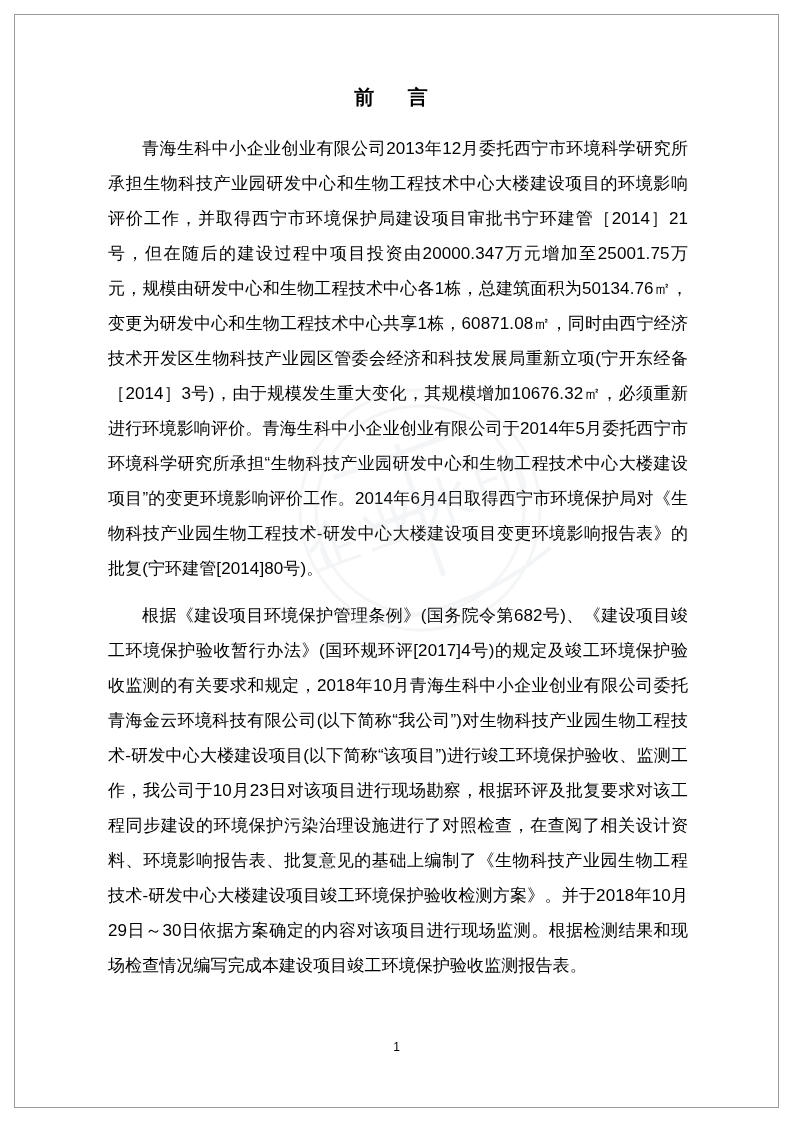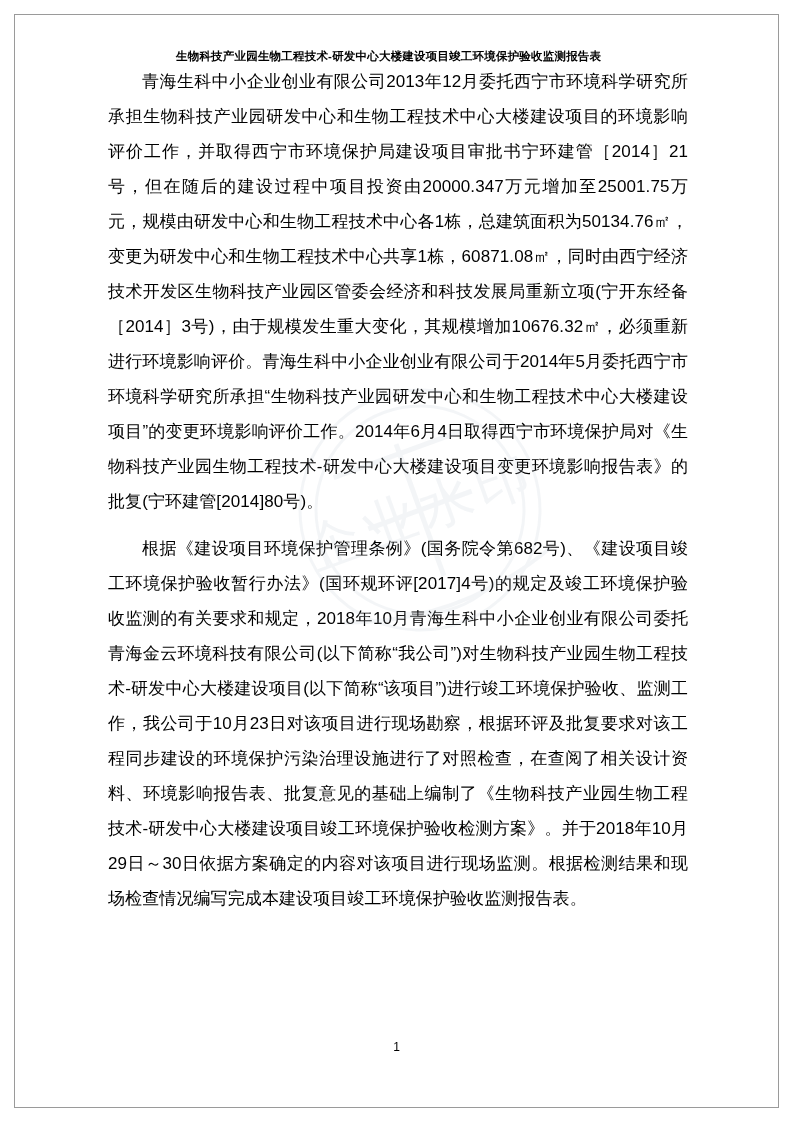--- a/index.html
+++ b/index.html
@@ -107,22 +107,22 @@
         <path d="M170 260 Q280 300 390 260" stroke-width="4"></path>
       </g>
       <g transform="rotate(-20 280 180)" fill="#b9c4cf" font-family="Liberation Sans, sans-serif" font-size="54" text-anchor="middle">
         <text x="280" y="200" letter-spacing="6">企业水印</text>
       </g>
     </svg>
   </div>
 
   <div class="content">
 
-    <div class="doc-header">生物科技产业园生物工程技术-研发中心大楼建设项目竣工环境保护验收监测报告表</div>
 
+    <div class="title">前  言</div>
 
     <p class="body-par">青海生科中小企业创业有限公司2013年12月委托西宁市环境科学研究所承担生物科技产业园研发中心和生物工程技术中心大楼建设项目的环境影响评价工作，并取得西宁市环境保护局建设项目审批书宁环建管［2014］21号，但在随后的建设过程中项目投资由20000.347万元增加至25001.75万元，规模由研发中心和生物工程技术中心各1栋，总建筑面积为50134.76㎡，变更为研发中心和生物工程技术中心共享1栋，60871.08㎡，同时由西宁经济技术开发区生物科技产业园区管委会经济和科技发展局重新立项(宁开东经备［2014］3号)，由于规模发生重大变化，其规模增加10676.32㎡，必须重新进行环境影响评价。青海生科中小企业创业有限公司于2014年5月委托西宁市环境科学研究所承担“生物科技产业园研发中心和生物工程技术中心大楼建设项目”的变更环境影响评价工作。2014年6月4日取得西宁市环境保护局对《生物科技产业园生物工程技术-研发中心大楼建设项目变更环境影响报告表》的批复(宁环建管[2014]80号)。</p>
 
     <p class="body-par">根据《建设项目环境保护管理条例》(国务院令第682号)、《建设项目竣工环境保护验收暂行办法》(国环规环评[2017]4号)的规定及竣工环境保护验收监测的有关要求和规定，2018年10月青海生科中小企业创业有限公司委托青海金云环境科技有限公司(以下简称“我公司”)对生物科技产业园生物工程技术-研发中心大楼建设项目(以下简称“该项目”)进行竣工环境保护验收、监测工作，我公司于10月23日对该项目进行现场勘察，根据环评及批复要求对该工程同步建设的环境保护污染治理设施进行了对照检查，在查阅了相关设计资料、环境影响报告表、批复意见的基础上编制了《生物科技产业园生物工程技术-研发中心大楼建设项目竣工环境保护验收检测方案》。并于2018年10月29日～30日依据方案确定的内容对该项目进行现场监测。根据检测结果和现场检查情况编写完成本建设项目竣工环境保护验收监测报告表。</p>
 
   </div>
 
   <div class="page-number">1</div>
 
 </div>

